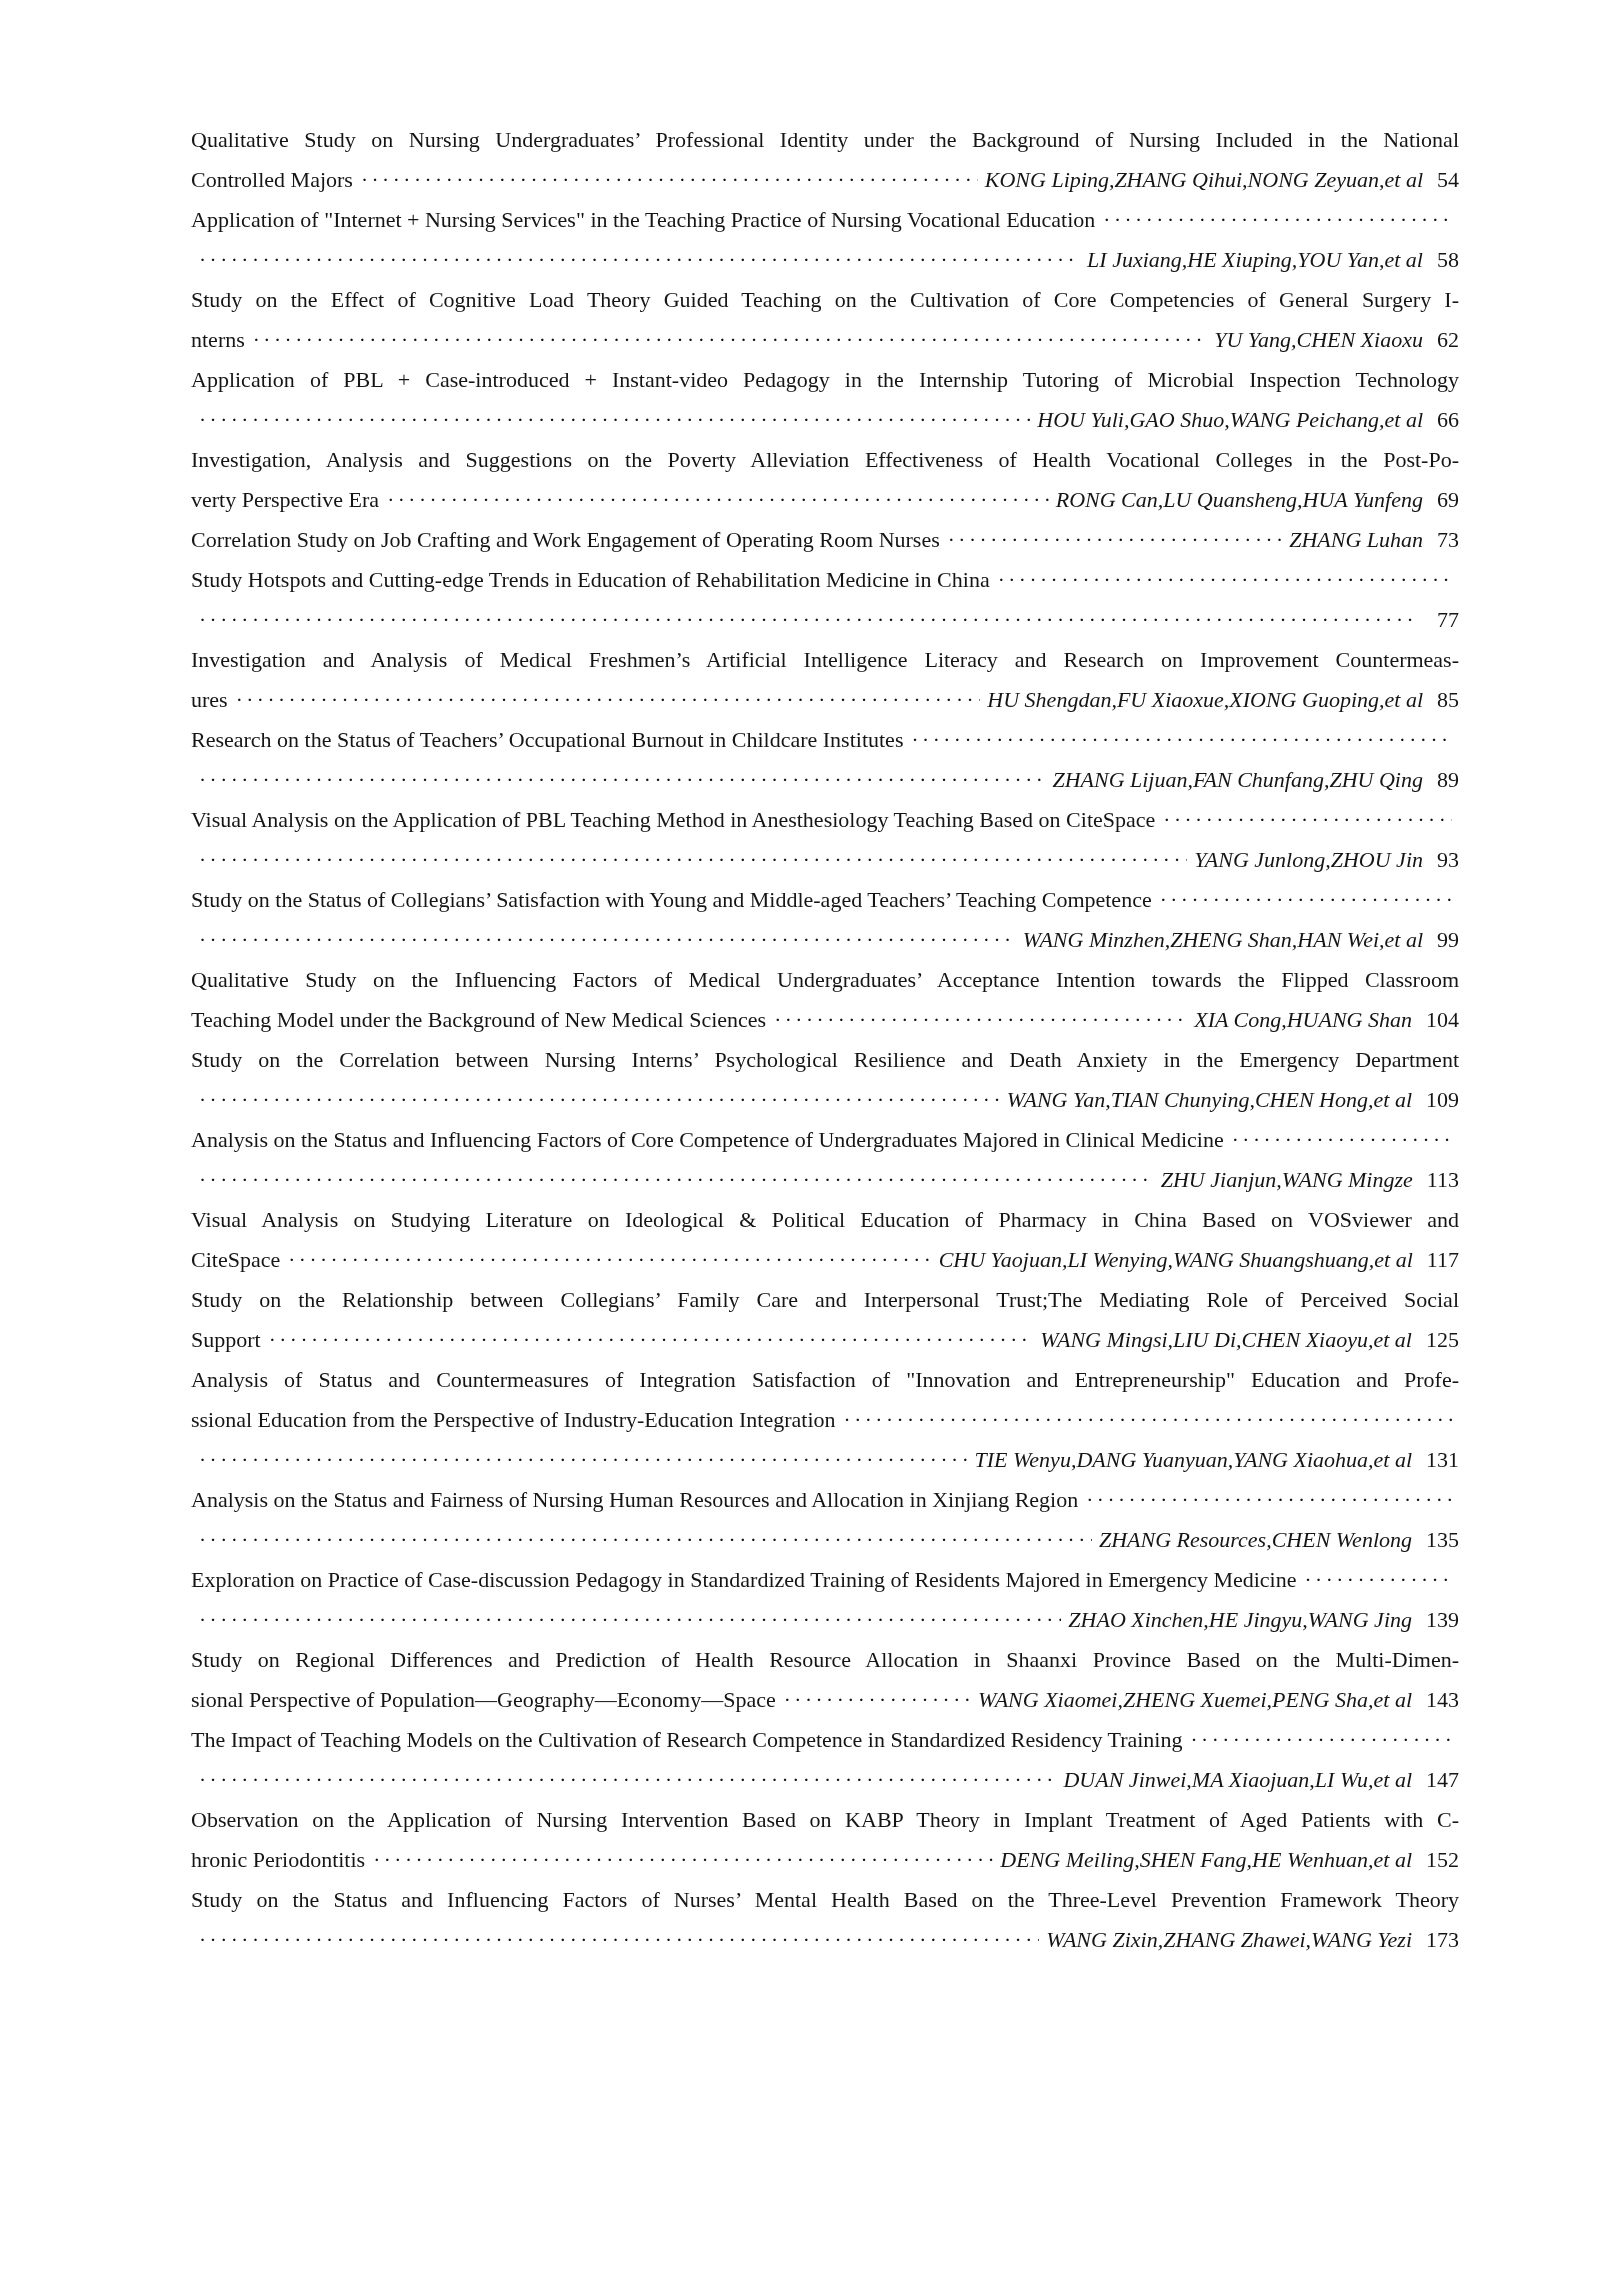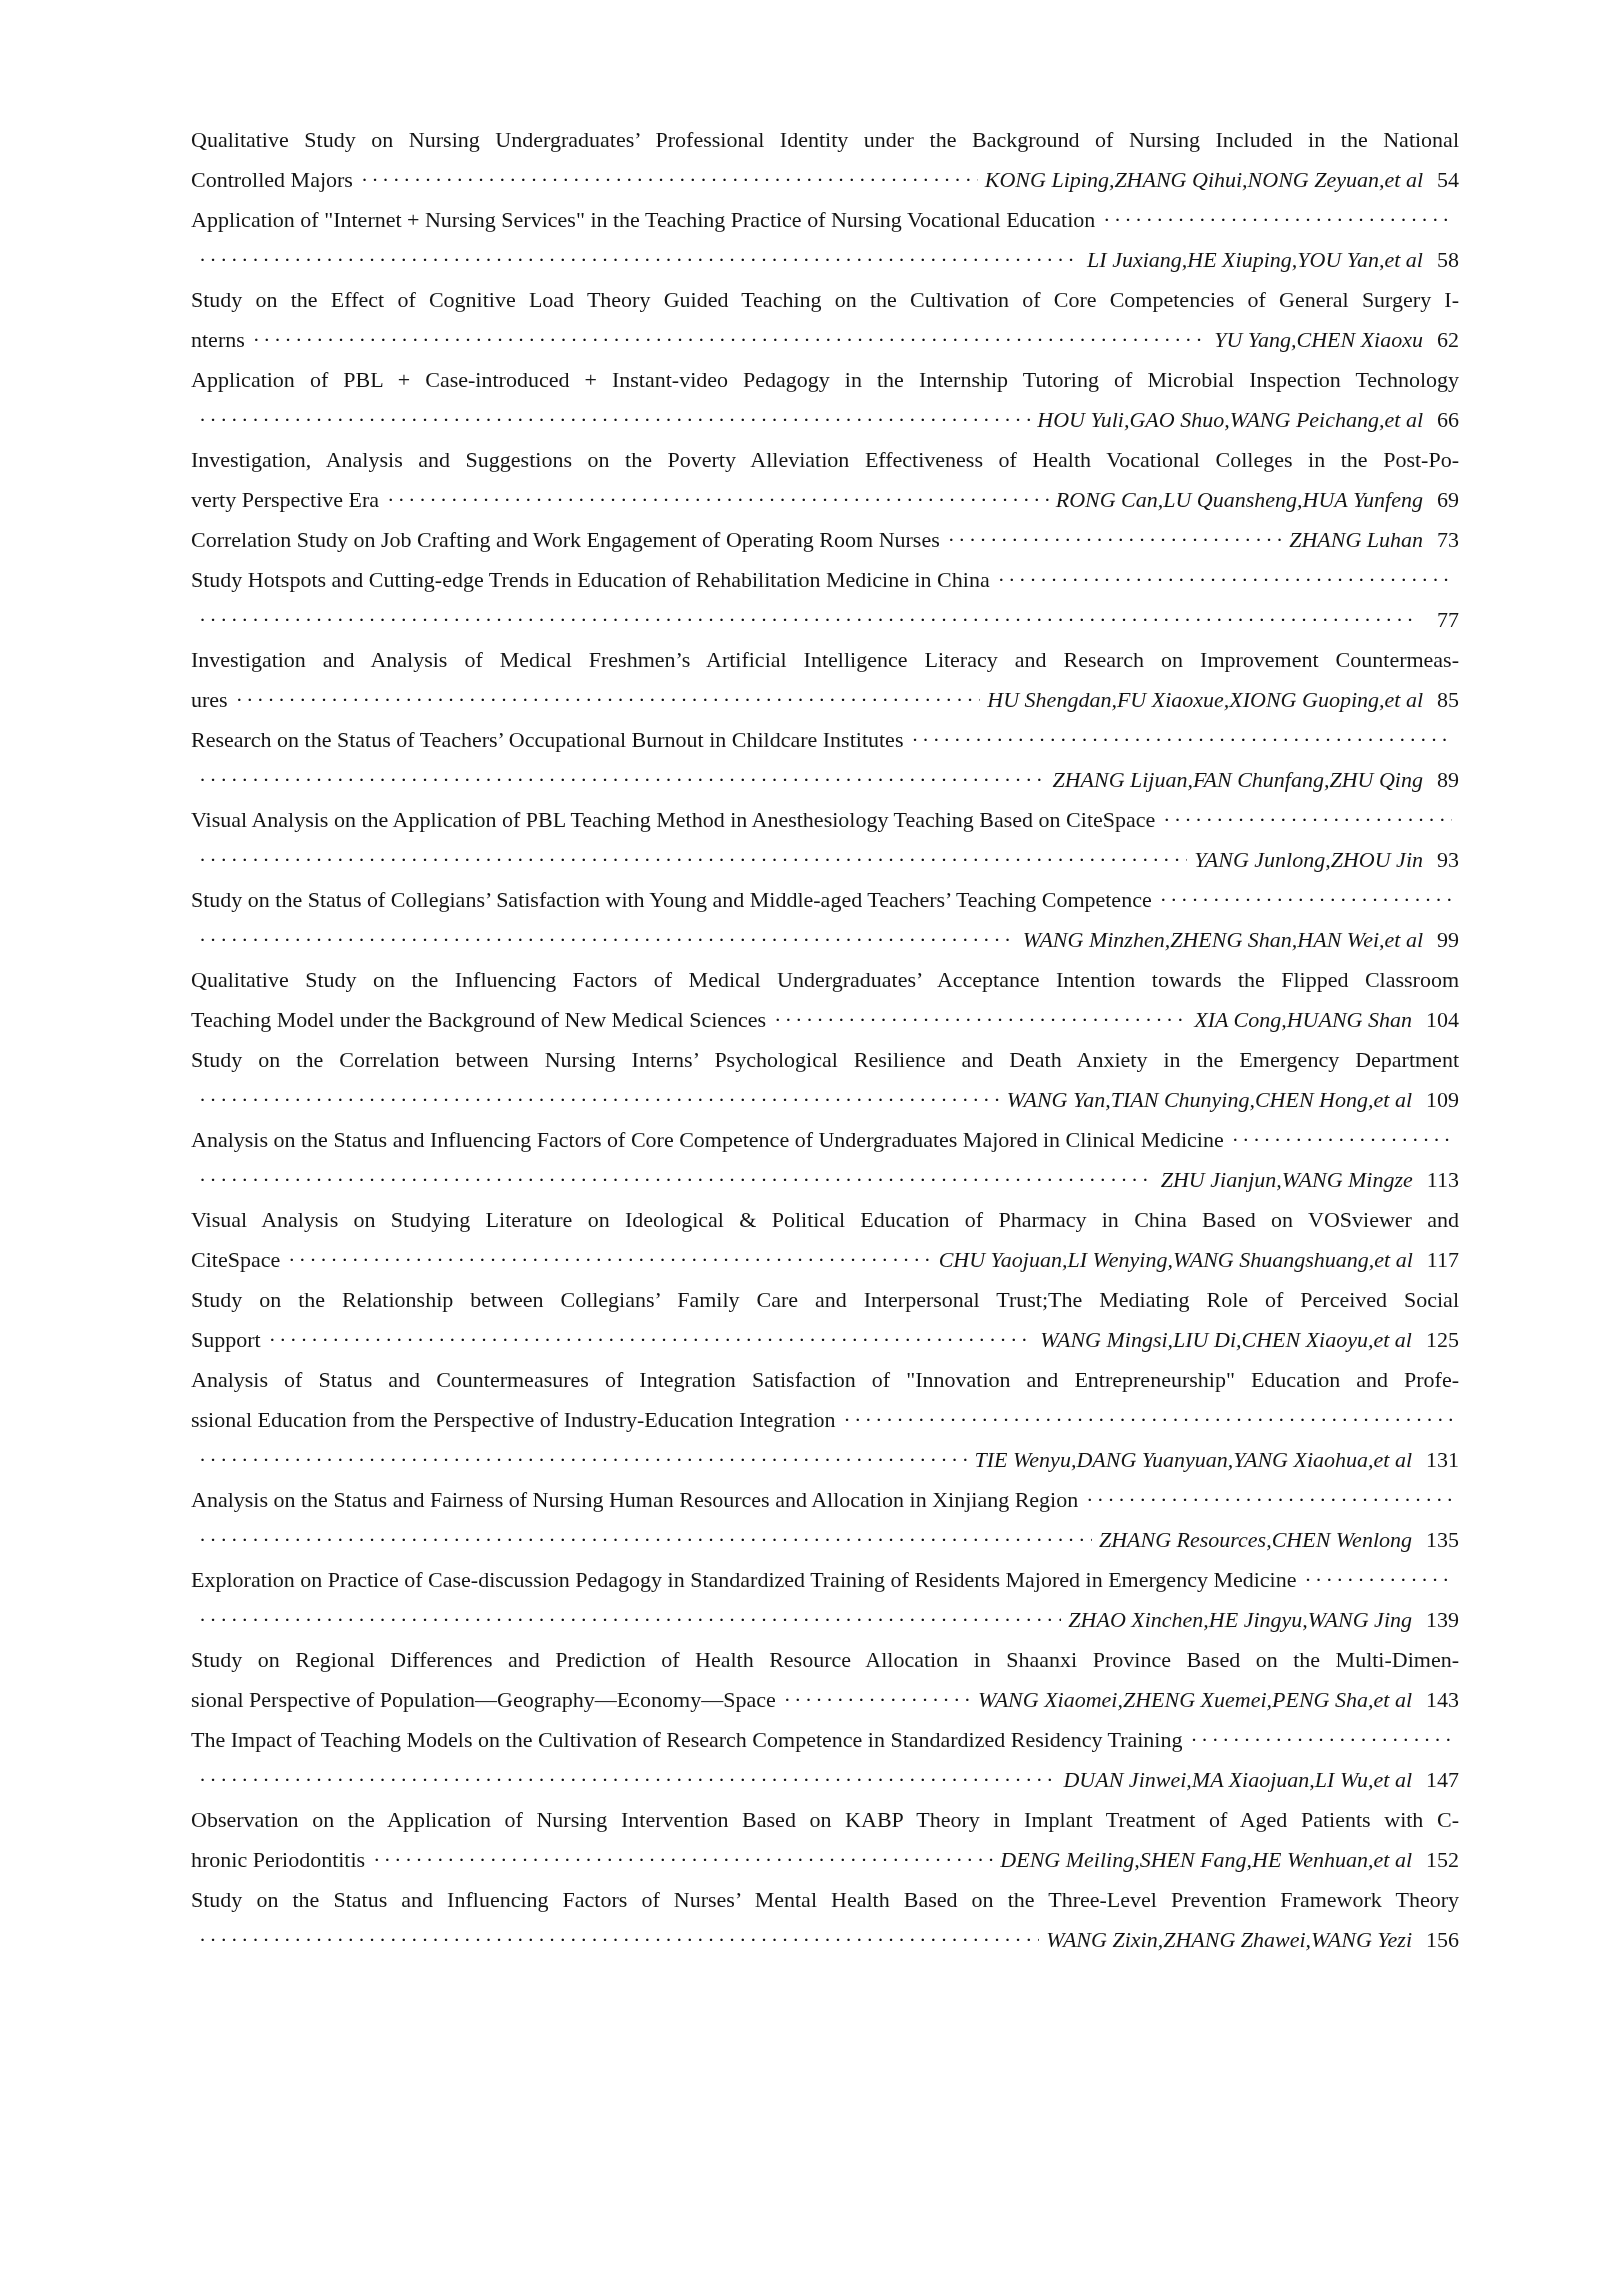--- a/index.html
+++ b/index.html
@@ -266,18 +266,18 @@
           <span class="leader">················································································································································································································································································································································································································</span>
           <span class="authors">DENG Meiling,SHEN Fang,HE Wenhuan,et al</span>
           <span class="pageno">152</span>
         </div>
       </div>
       <div class="entry">
         <div class="line just"><span>Study on the Status and Influencing Factors of Nurses’ Mental Health Based on the Three-Level Prevention Framework Theory</span></div>
         <div class="line fill">
           <span class="leader">················································································································································································································································································································································································································</span>
           <span class="authors">WANG Zixin,ZHANG Zhawei,WANG Yezi</span>
-          <span class="pageno">156</span>
+          <span class="pageno">173</span>
         </div>
       </div>
     </div>
 </div>
 
 
 </body></html>

